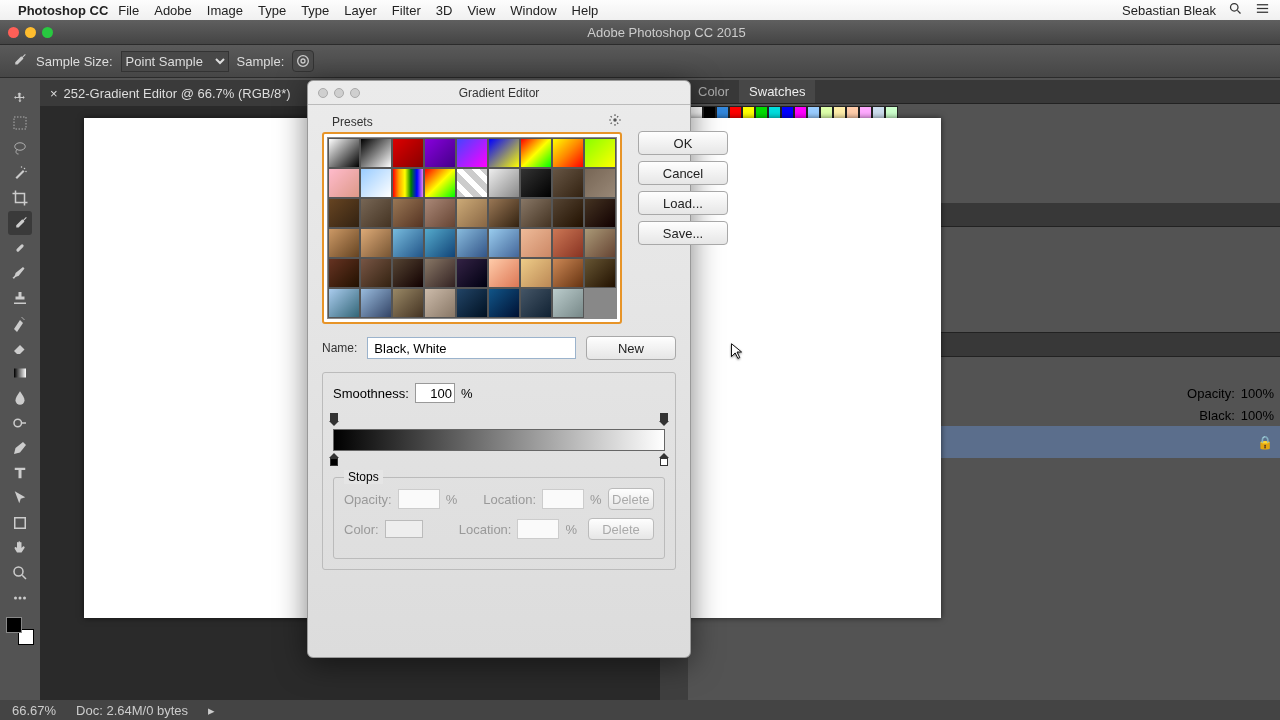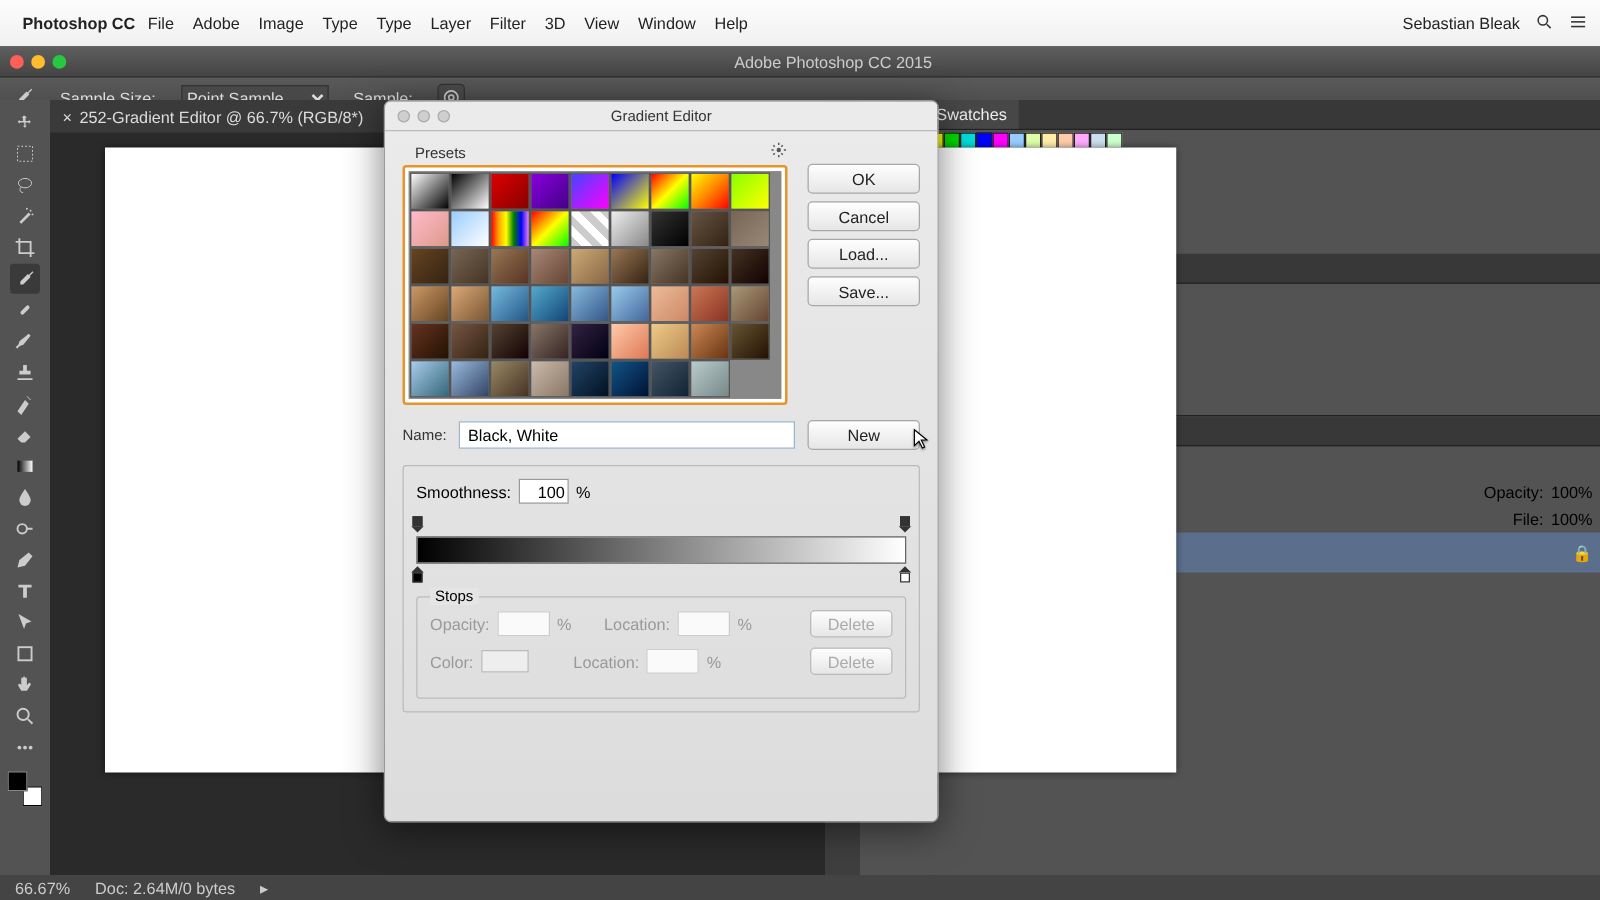--- a/index.html
+++ b/index.html
@@ -1,44 +1,44 @@
 <!DOCTYPE html>
 <html><head>
 <meta charset="utf-8">
 <style>
 *{margin:0;padding:0;box-sizing:border-box;font-family:-apple-system,"Lucida Grande",sans-serif;font-size:13px;}
 body{width:1280px;height:720px;background:#535353;overflow:hidden;position:relative;}
-.menubar{height:37px;background:linear-gradient(#fdfdfd,#f0f0f0);display:flex;align-items:center;padding:0 10px;color:#222;}
+.menubar{height:20px;background:linear-gradient(#fdfdfd,#f0f0f0);display:flex;align-items:center;padding:0 10px;color:#222;}
 .menubar .apple{font-size:15px;margin-right:8px;}
 .menubar .app-name{font-weight:bold;margin-right:10px;}
 .menubar .menu-item{margin-right:15px;}
 .menubar .spacer{flex:1;}
 .menubar .right-item{margin-left:12px;}
 .titlebar{height:24px;background:linear-gradient(#5f5f5f,#444);display:flex;align-items:center;color:#ccc;font-size:12px;}
 .traffic{display:flex;gap:6px;margin-left:8px;}
 .tdot{width:11px;height:11px;border-radius:50%;}
 .tred{background:#ff5f57;}.tyel{background:#ffbd2e;}.tgrn{background:#28c940;}
 .titlebar .title{flex:1;text-align:center;}
-.optbar{height:34px;background:linear-gradient(#5a5a5a,#464646);border-top:1px solid #2b2b2b;border-bottom:1px solid #2b2b2b;display:flex;align-items:center;padding:0 10px;color:#ddd;font-size:12px;gap:20px;}
+.optbar{height:34px;background:linear-gradient(#5a5a5a,#464646);border-top:1px solid #2b2b2b;border-bottom:1px solid #2b2b2b;display:flex;align-items:center;padding:0 10px;color:#ddd;font-size:12px;gap:8px;}
 .optbar select{background:#484848;color:#ddd;border:1px solid #333;height:21px;}
 .circ-btn{width:22px;height:22px;border:1px solid #333;border-radius:4px;background:#4b4b4b;display:flex;align-items:center;justify-content:center;}
 .circ-btn svg{width:16px;height:16px;}
 .workspace{position:absolute;top:80px;left:0;right:0;bottom:20px;display:flex;}
 .toolbox{width:40px;background:#535353;padding-top:6px;display:flex;flex-direction:column;align-items:center;gap:1px;}
 .tool{width:24px;height:24px;display:flex;align-items:center;justify-content:center;color:#ccc;border-radius:3px;}
 .tool.active{background:#3a3a3a;}
 .tool svg{width:18px;height:18px;}
 .fgbg{position:relative;width:28px;height:28px;margin-top:6px;}
 .fgbg .bg{position:absolute;right:0;bottom:0;width:16px;height:16px;background:#fff;border:1px solid #000;}
 .fgbg .fg{position:absolute;left:0;top:0;width:16px;height:16px;background:#000;border:1px solid #888;}
 .canvas-area{flex:1;position:relative;background:#2a2a2a;}
 .doc-tab{height:26px;background:#3a3a3a;display:flex;align-items:center;padding-left:10px;color:#ddd;font-size:11px;}
 .doc-tab .x{margin-right:6px;}
 .canvas{position:absolute;top:38px;left:44px;width:857px;height:500px;background:#fff;box-shadow:0 0 6px rgba(0,0,0,0.6);}
-.dialog{position:absolute;top:80px;left:307px;width:444px;height:578px;background:linear-gradient(#ebebeb,#dcdcdc);border-radius:6px;border:1px solid #999;box-shadow:0 6px 30px rgba(0,0,0,0.5);}
+.dialog{position:absolute;top:80px;left:307px;width:384px;height:578px;background:linear-gradient(#ebebeb,#dcdcdc);border-radius:6px;border:1px solid #999;box-shadow:0 6px 30px rgba(0,0,0,0.5);}
 .dlg-title{height:24px;display:flex;align-items:center;position:relative;border-bottom:1px solid #bbb;}
 .dlg-title .traffic{margin-left:10px;}
 .dlg-title .tdot{background:#cfcfcf;border:1px solid #aaa;width:10px;height:10px;}
 .dlg-title .title{position:absolute;left:0;right:0;text-align:center;font-size:12px;color:#333;}
 .dlg-body{padding:8px 14px;}
 .presets-row{display:flex;align-items:flex-start;gap:16px;}
 .presets-left{flex:1;}
 .presets-header{display:flex;align-items:center;margin-bottom:2px;}
 .presets-header .label{flex:1;padding-left:10px;font-size:12px;color:#333;}
 .presets-header .gear svg{width:14px;height:14px;}
@@ -129,21 +129,21 @@
     <div class="tdot tgrn"></div>
   </div>
   <div class="title">Adobe Photoshop CC 2015</div>
 </div>
 
 <div class="optbar">
   <span><svg class="eyedrop-icon" viewBox="0 0 24 24" fill="#ccc">
         <path d="M20 4l-4 4-1-1-8 8v3h3l8-8-1-1 4-4-1-1z"></path>
       </svg></span>
   <span>Sample Size:</span>
-  <select style="width:118px"><option>Point Sample</option></select>
+  <select style="width:108px"><option>Point Sample</option></select>
   <span>Sample:</span>
   <div class="circ-btn">
       <svg viewBox="0 0 24 24" fill="none" stroke="#ccc" stroke-width="2">
         <circle cx="12" cy="12" r="8"></circle>
         <circle cx="12" cy="12" r="3"></circle>
       </svg>
     </div>
 </div>
 
 <div class="workspace">
@@ -470,21 +470,21 @@
           <select style="width:100px"><option>Normal</option></select>
           <span style="margin-left:auto">Opacity:</span>
           <span>100%</span>
         </div>
         <div class="lp-row">
           <span>Lock:</span>
           <span>▦</span>
           <span>✎</span>
           <span>✥</span>
           <span>🔒</span>
-          <span style="margin-left:auto">File:</span>
+          <span style="margin-left:auto">Black:</span>
           <span>100%</span>
         </div>
         <div class="layer-item">
           <span class="eye"><svg viewBox="0 0 24 24" fill="#ddd">
                 <path d="M12 5c5 0 9 5 9 7s-4 7-9 7-9-5-9-7 4-7 9-7zm0 3a4 4 0 100 8 4 4 0 000-8z"></path>
               </svg></span>
           <div class="thumb"></div>
           <span style="font-style:italic">Background</span>
           <span class="lock">🔒</span>
         </div>

